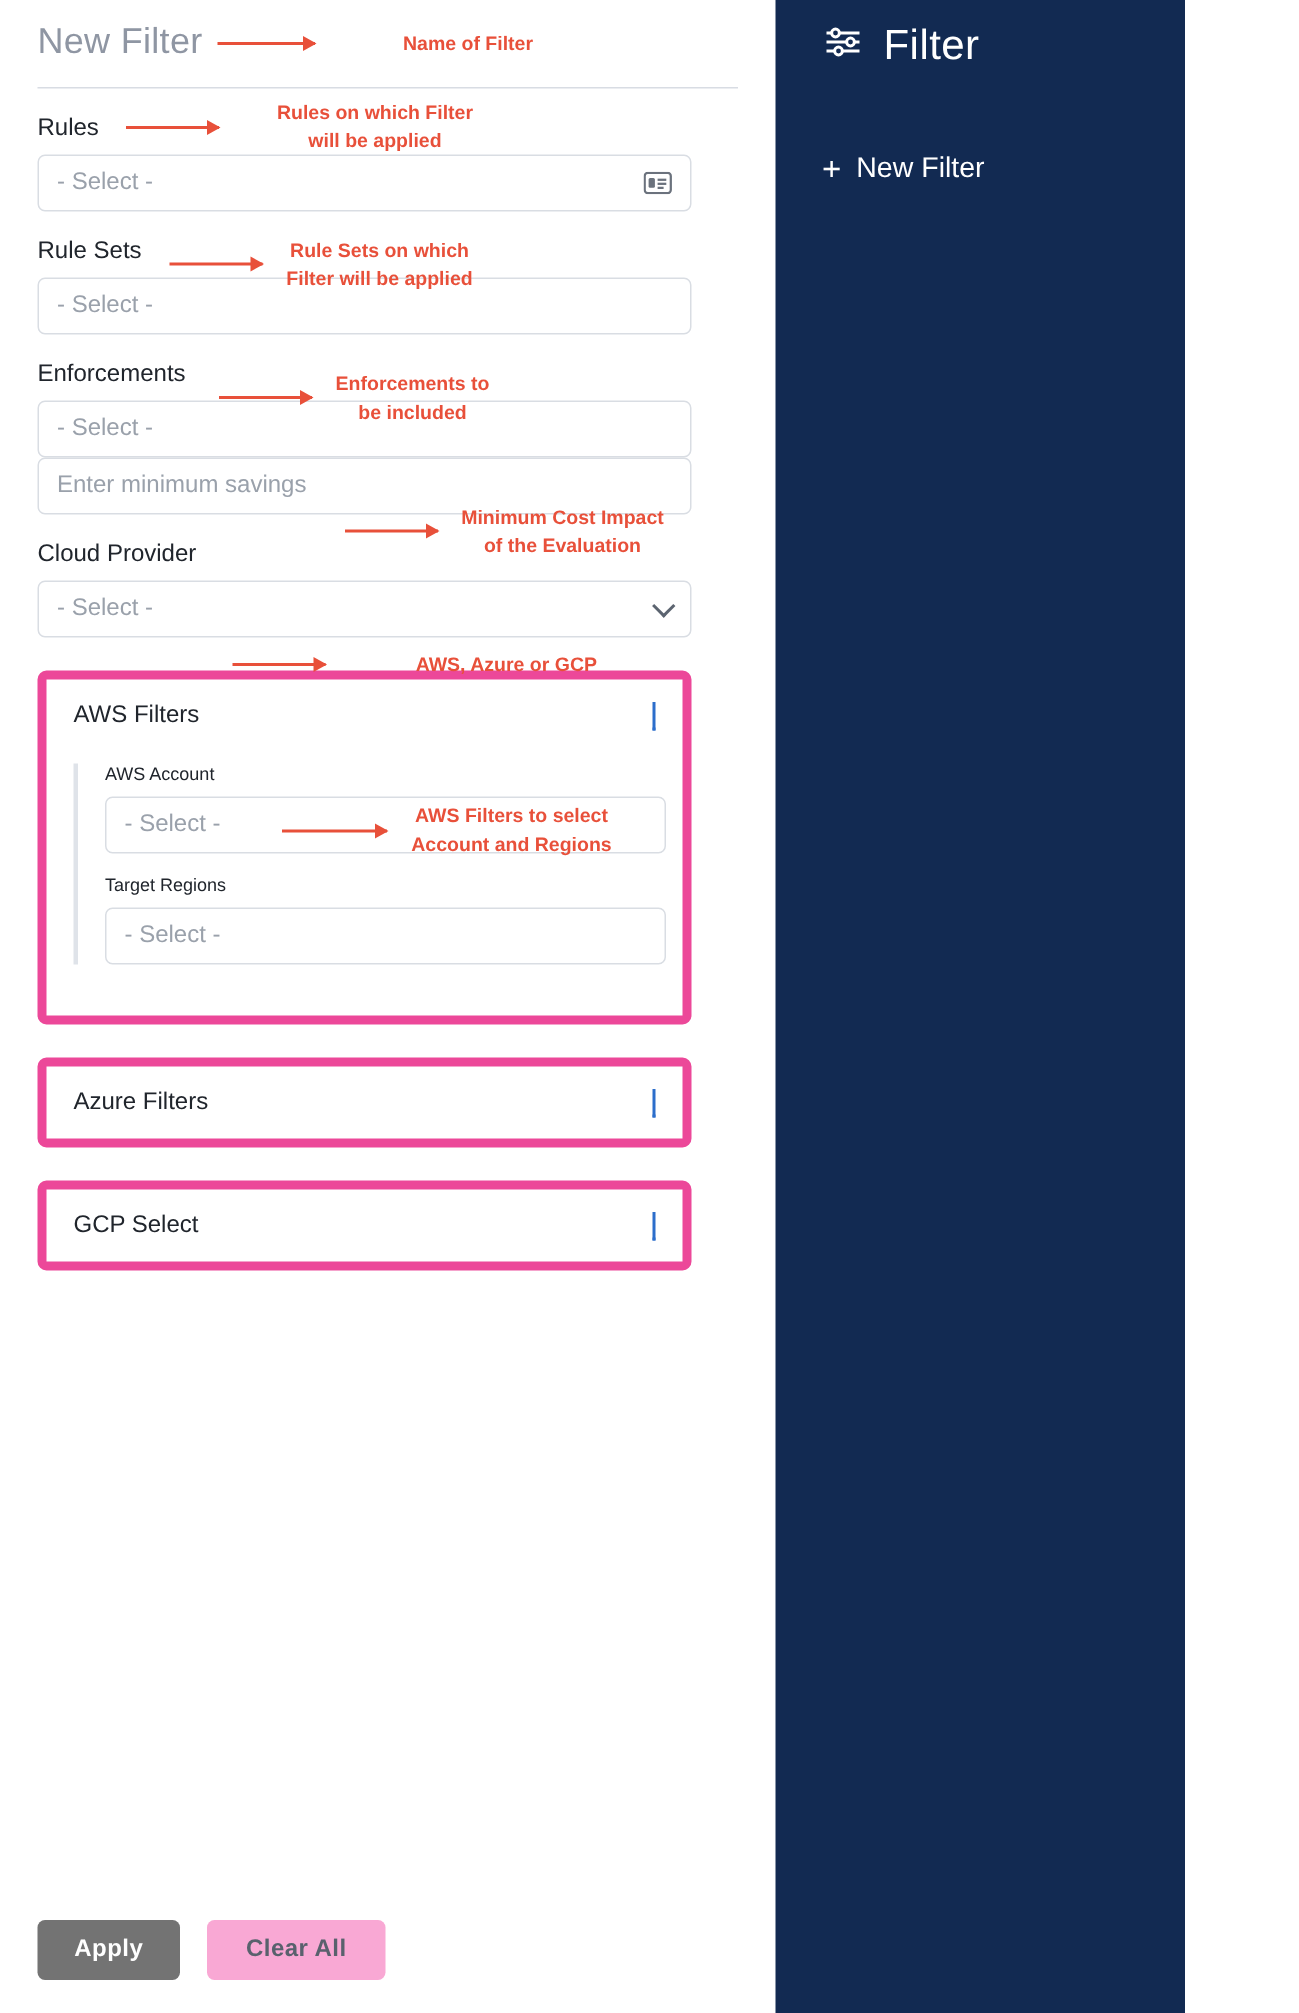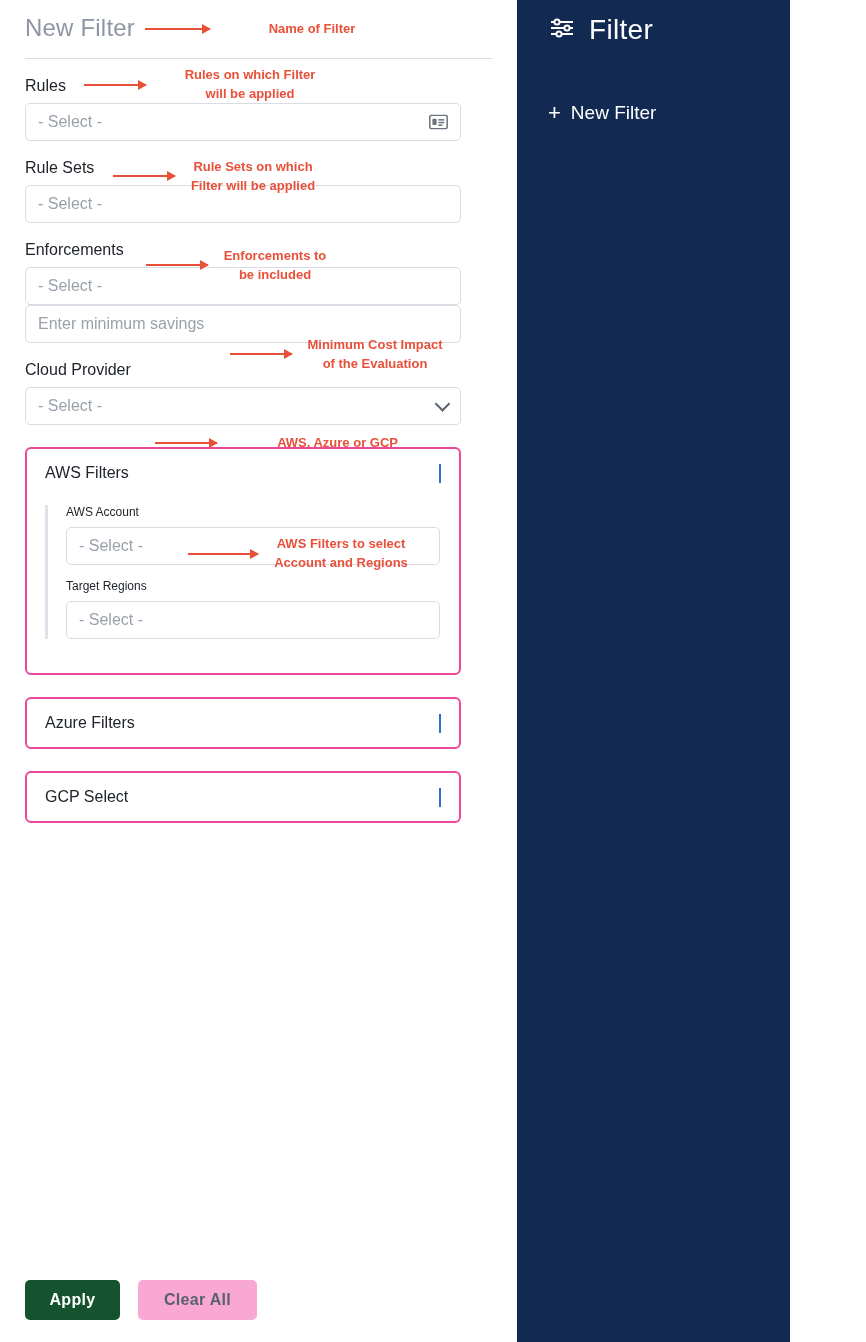--- a/index.html
+++ b/index.html
@@ -77,21 +77,21 @@
   .chev.up {
     border-color: #2c6ecb;
     transform: rotate(-135deg);
     margin-top: 3px;
   }
   .chev.blue { border-color: #2c6ecb; }
 
   
   .panel-card {
     width: 436px;
-    border: 2px solid #ec4899;
+    border: 6px solid #ec4899;
     border-radius: 6px;
     background: #ffffff;
     margin-top: 22px;
   }
   .panel-head {
     height: 48px;
     display: flex;
     align-items: center;
     justify-content: space-between;
     padding: 0 18px;
@@ -138,21 +138,21 @@
     font-size: 16px;
     font-weight: bold;
     display: flex;
     align-items: center;
     justify-content: center;
     cursor: pointer;
     border: none;
     letter-spacing: 0.3px;
   }
   .btn-primary {
-    background: #14532d;
+    background: #737373;
     color: #ffffff;
     width: 95px;
   }
   .btn-secondary {
     background: #f9a8d4;
     color: #59616d;
     width: 119px;
   }
 
   

